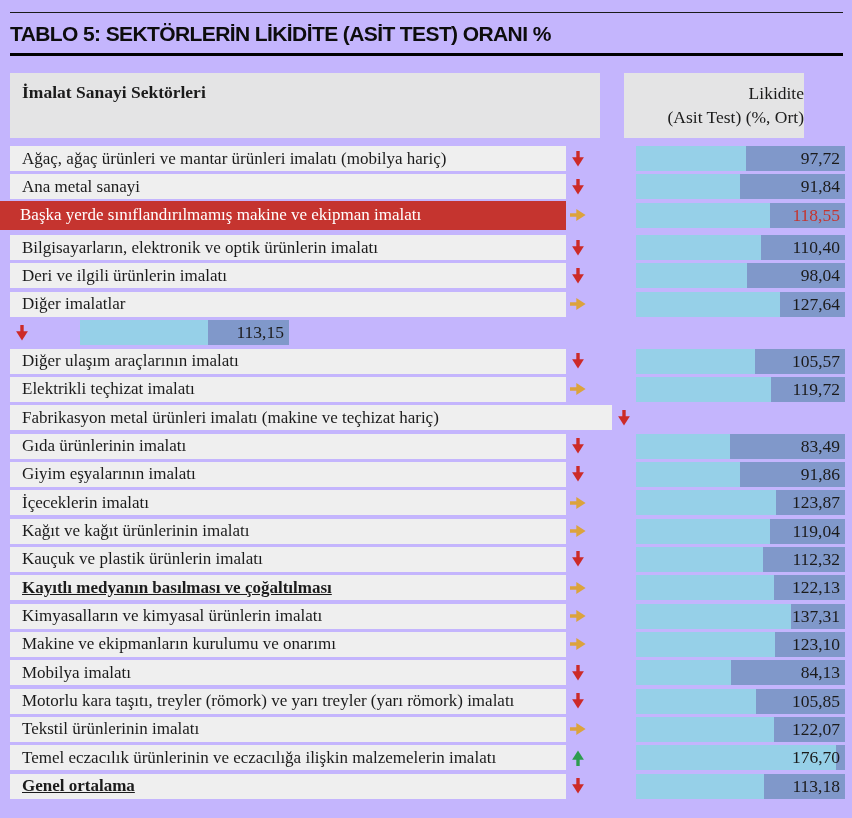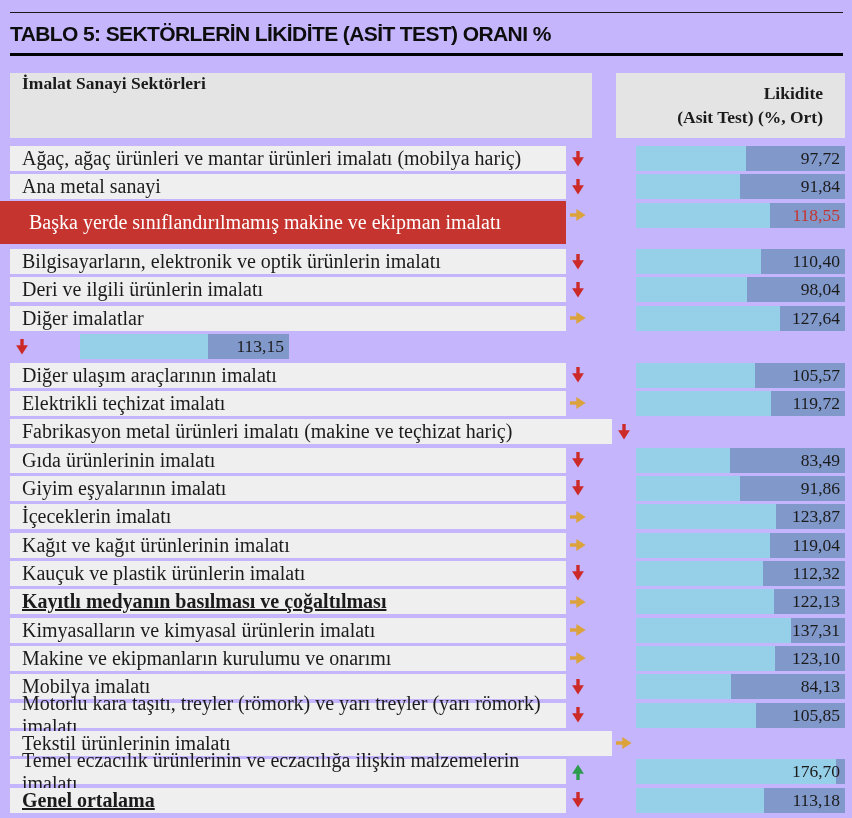--- a/index.html
+++ b/index.html
@@ -25,21 +25,21 @@
   .rule-thick{height:3px;background:#000;width:833px;}
 
   .table{margin-top:17px;}
   .row{display:flex;align-items:flex-start;margin-bottom:3.35px;}
   .cell-label{
     width:590px;
     background:#efefef;
     height:25px;
     padding-left:12px;
     display:flex;align-items:center;
-    font-size:20px;
+    font-size:17px;
     box-sizing:content-box;
   }
   .cell-arrow{
     width:24px;height:25px;
     display:flex;align-items:center;justify-content:center;
     flex:none;
   }
   .cell-bar{
     position:relative;
     width:209px;height:25px;
@@ -57,47 +57,48 @@
     font-size:17.5px;
     color:#1b1b1b;
   }
 
   
   .header-row{margin-bottom:8px;}
   .header-row .cell-label{
     height:65px;
     background:#e4e4e5;
     align-items:flex-start;
+    padding-top:9px;
     font-weight:bold;
     font-size:17.5px;
     box-sizing:border-box;
     height:65px;
   }
   .header-row .cell-arrow{height:65px;background:transparent;}
   .header-value{
-    width:229px;height:65px;
+    width:180px;height:65px;
     background:#e4e4e5;
     box-sizing:border-box;
-    padding:9px 22px 0 0;
+    padding:9px 0 0 0;
     text-align:right;
-    font-weight:bold;
+    font-weight:normal;
     font-size:17.5px;
     line-height:1.35;
     flex:none;
   }
 
   
   .row.highlight .cell-label{
     background:#c5342f;
     color:#ffffff;
     position:relative;
     top:-2px;
-    height:43px;
+    height:29px;
     margin-left:-10px;
-    padding-left:29px;
+    padding-left:20px;
   }
   .row.highlight .bar-value{color:#c5342f;font-weight:bold;}
 
   .row.bold-label .cell-label{font-weight:bold;text-decoration:underline;}
   .row.bold-value .bar-value{font-weight:normal;}
 
   
   .arrow-svg{display:block;}
   .trend-down{color:#cc2a28;}
   .trend-flat{color:#dca33c;}
@@ -400,20 +401,24 @@
   </div>
 
   <div class="row data-row">
     <div class="cell-label">Tekstil ürünlerinin imalatı</div>
     <div class="cell-arrow trend-flat">
       <svg class="arrow-svg" width="14" height="16" viewBox="0 0 14 16" aria-hidden="true">
         <path d="M7 0 L7 8" stroke="currentColor" stroke-width="3.4" fill="none"></path>
         <path d="M1.1 6.3 L12.9 6.3 L7 15.6 Z" fill="currentColor"></path>
       </svg>
     </div>
+    <div class="cell-bar">
+      <div class="bar-fill" style="width: 65.98%;"></div>
+      <span class="bar-value">122,07</span>
+    </div>
   </div>
 
   <div class="row data-row">
     <div class="cell-label">Temel eczacılık ürünlerinin ve eczacılığa ilişkin malzemelerin imalatı</div>
     <div class="cell-arrow trend-up">
       <svg class="arrow-svg" width="14" height="16" viewBox="0 0 14 16" aria-hidden="true">
         <path d="M7 0 L7 8" stroke="currentColor" stroke-width="3.4" fill="none"></path>
         <path d="M1.1 6.3 L12.9 6.3 L7 15.6 Z" fill="currentColor"></path>
       </svg>
     </div>

